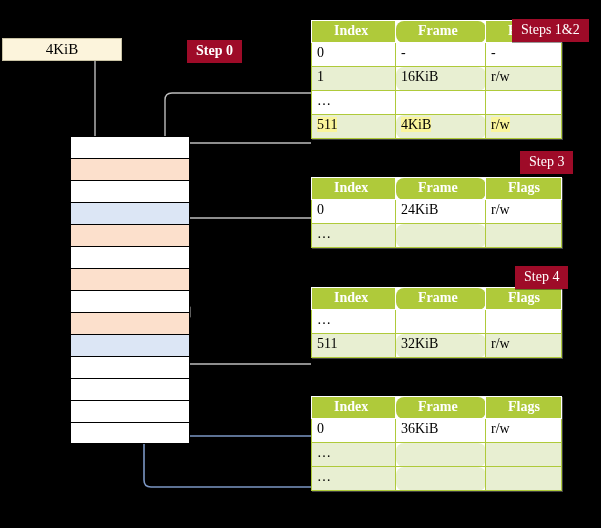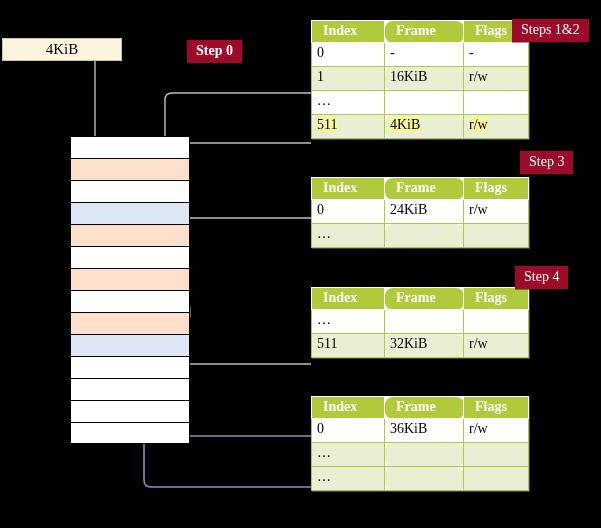--- a/index.html
+++ b/index.html
@@ -42,21 +42,21 @@
     background:#ffffff;
     font-size:14px;
     table-layout:fixed;
     box-shadow:1px 1px 0 rgba(255,255,255,.25);
   }
   .ptable th{
     background:#AFCA3A;
     color:#ffffff;
     font-weight:bold;
     text-align:left;
-    padding:2px 5px 3px 11px;
+    padding:2px 5px 3px 22px;
     border:1px solid #ffffff;
     font-size:14px;
   }
   .ptable td{
     border:1px solid #AFCA3A;
     padding:2px 5px 3px 5px;
     height:18px;
     vertical-align:top;
     background:#ffffff;
   }

